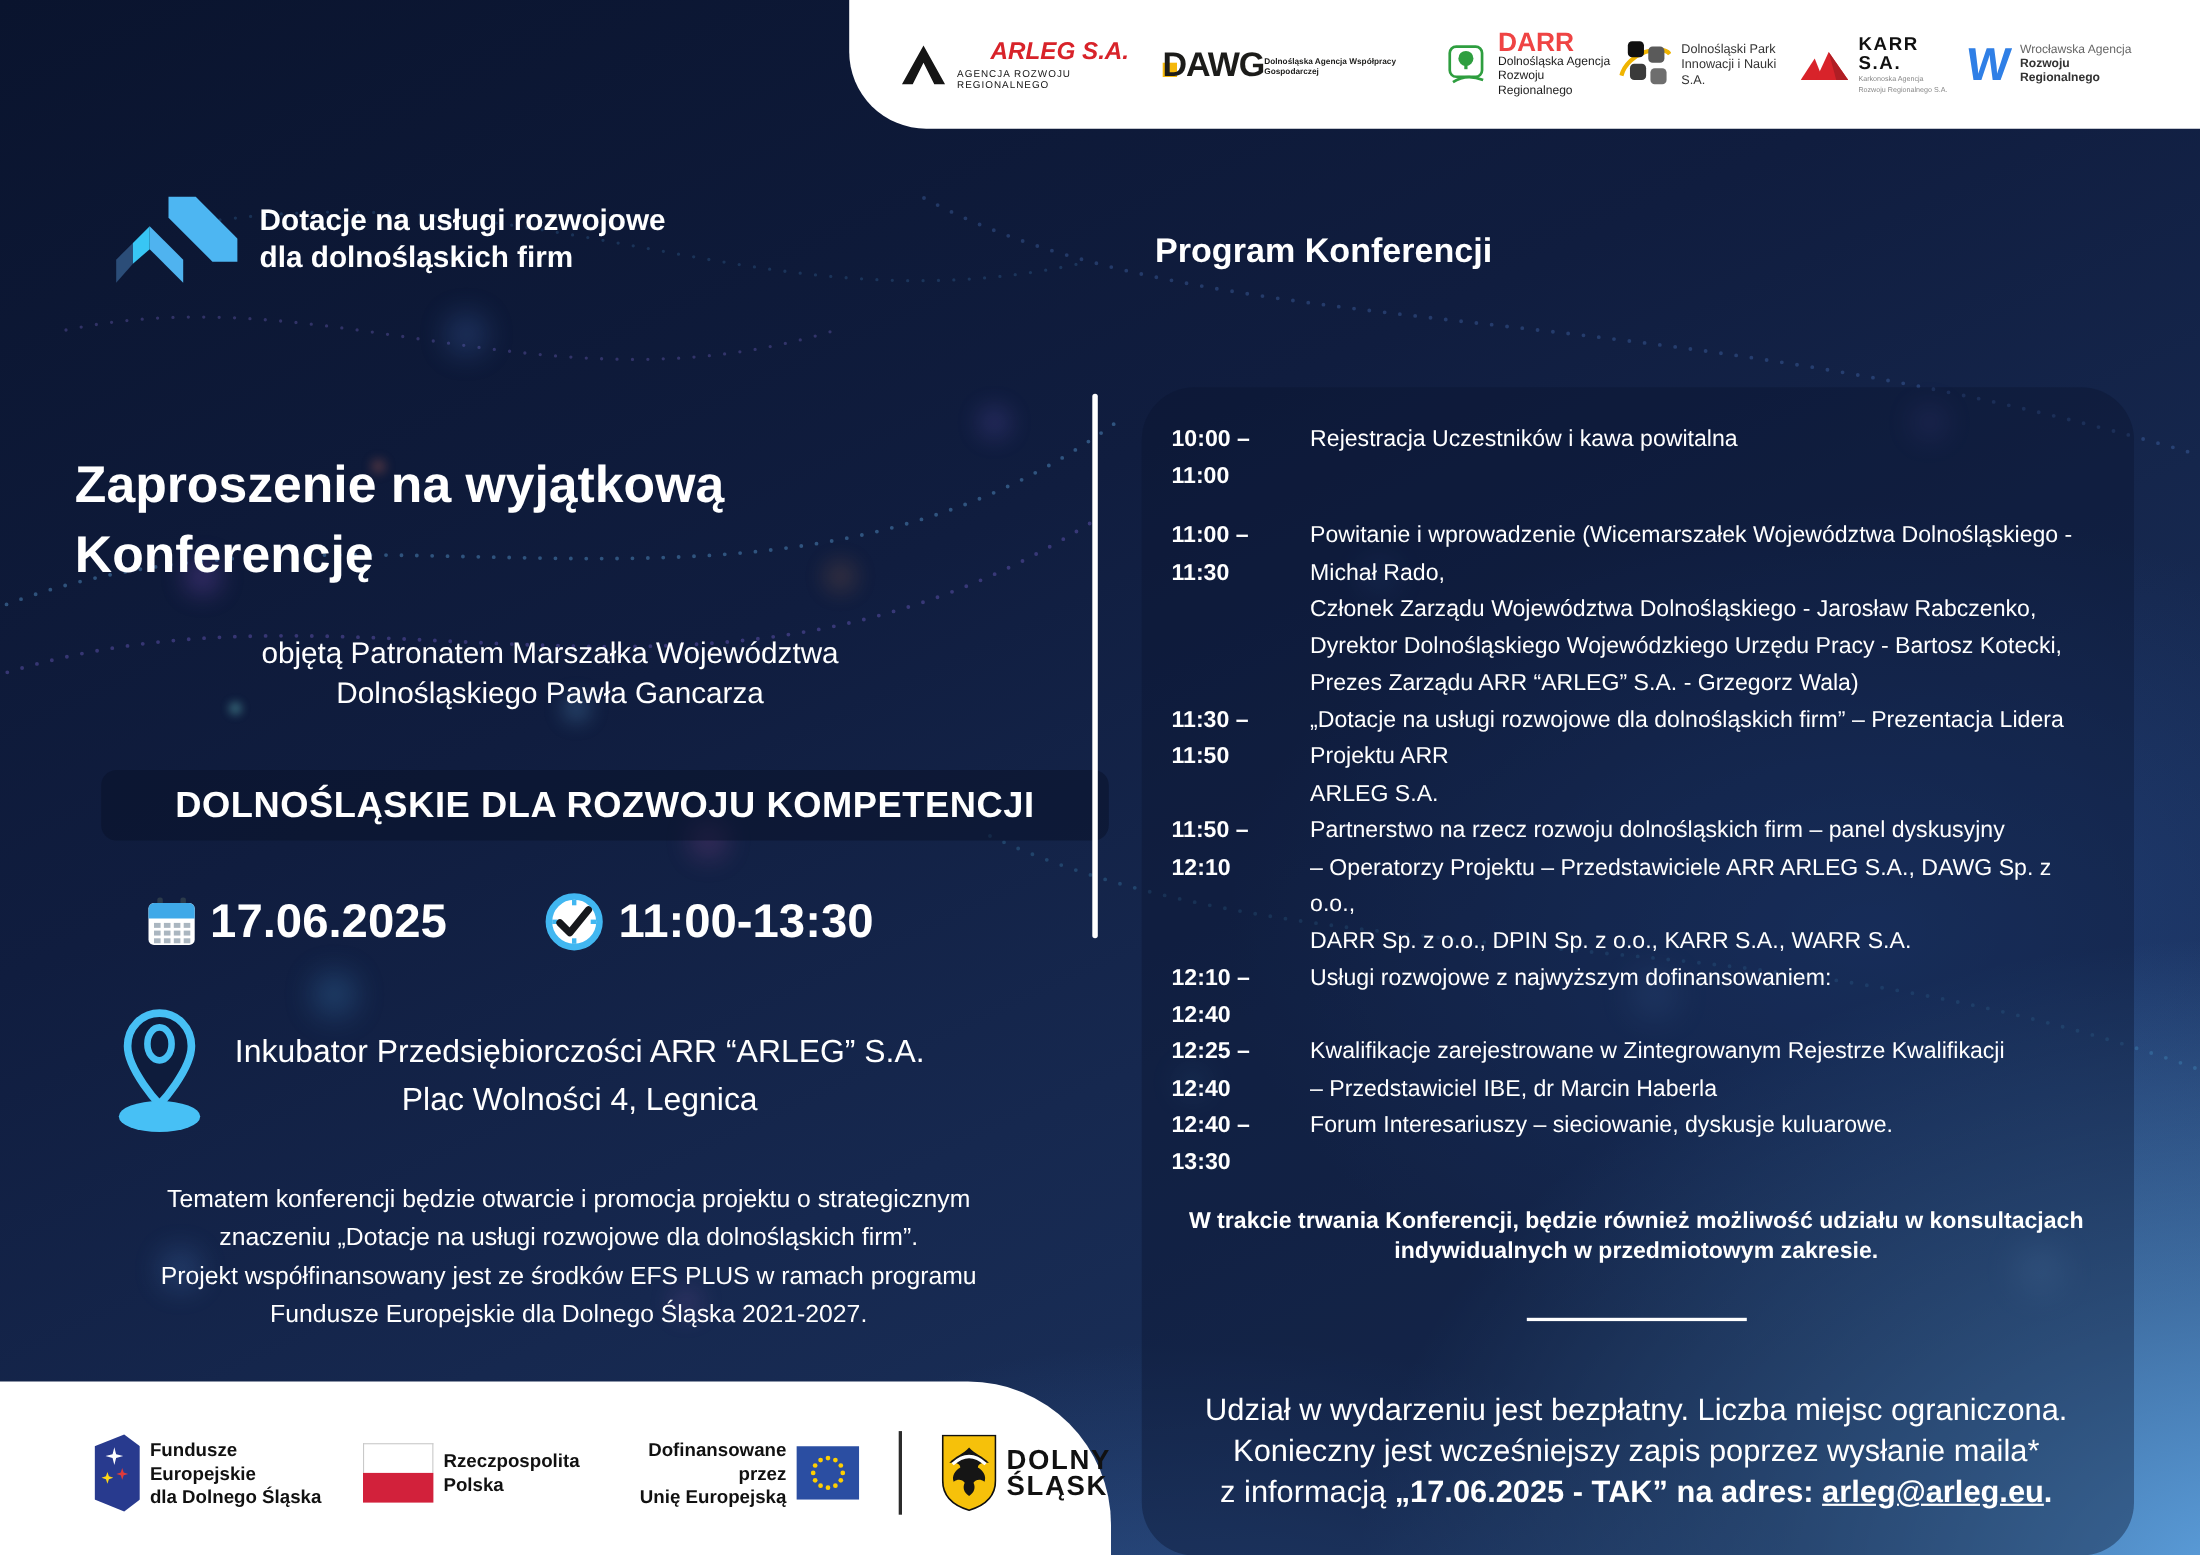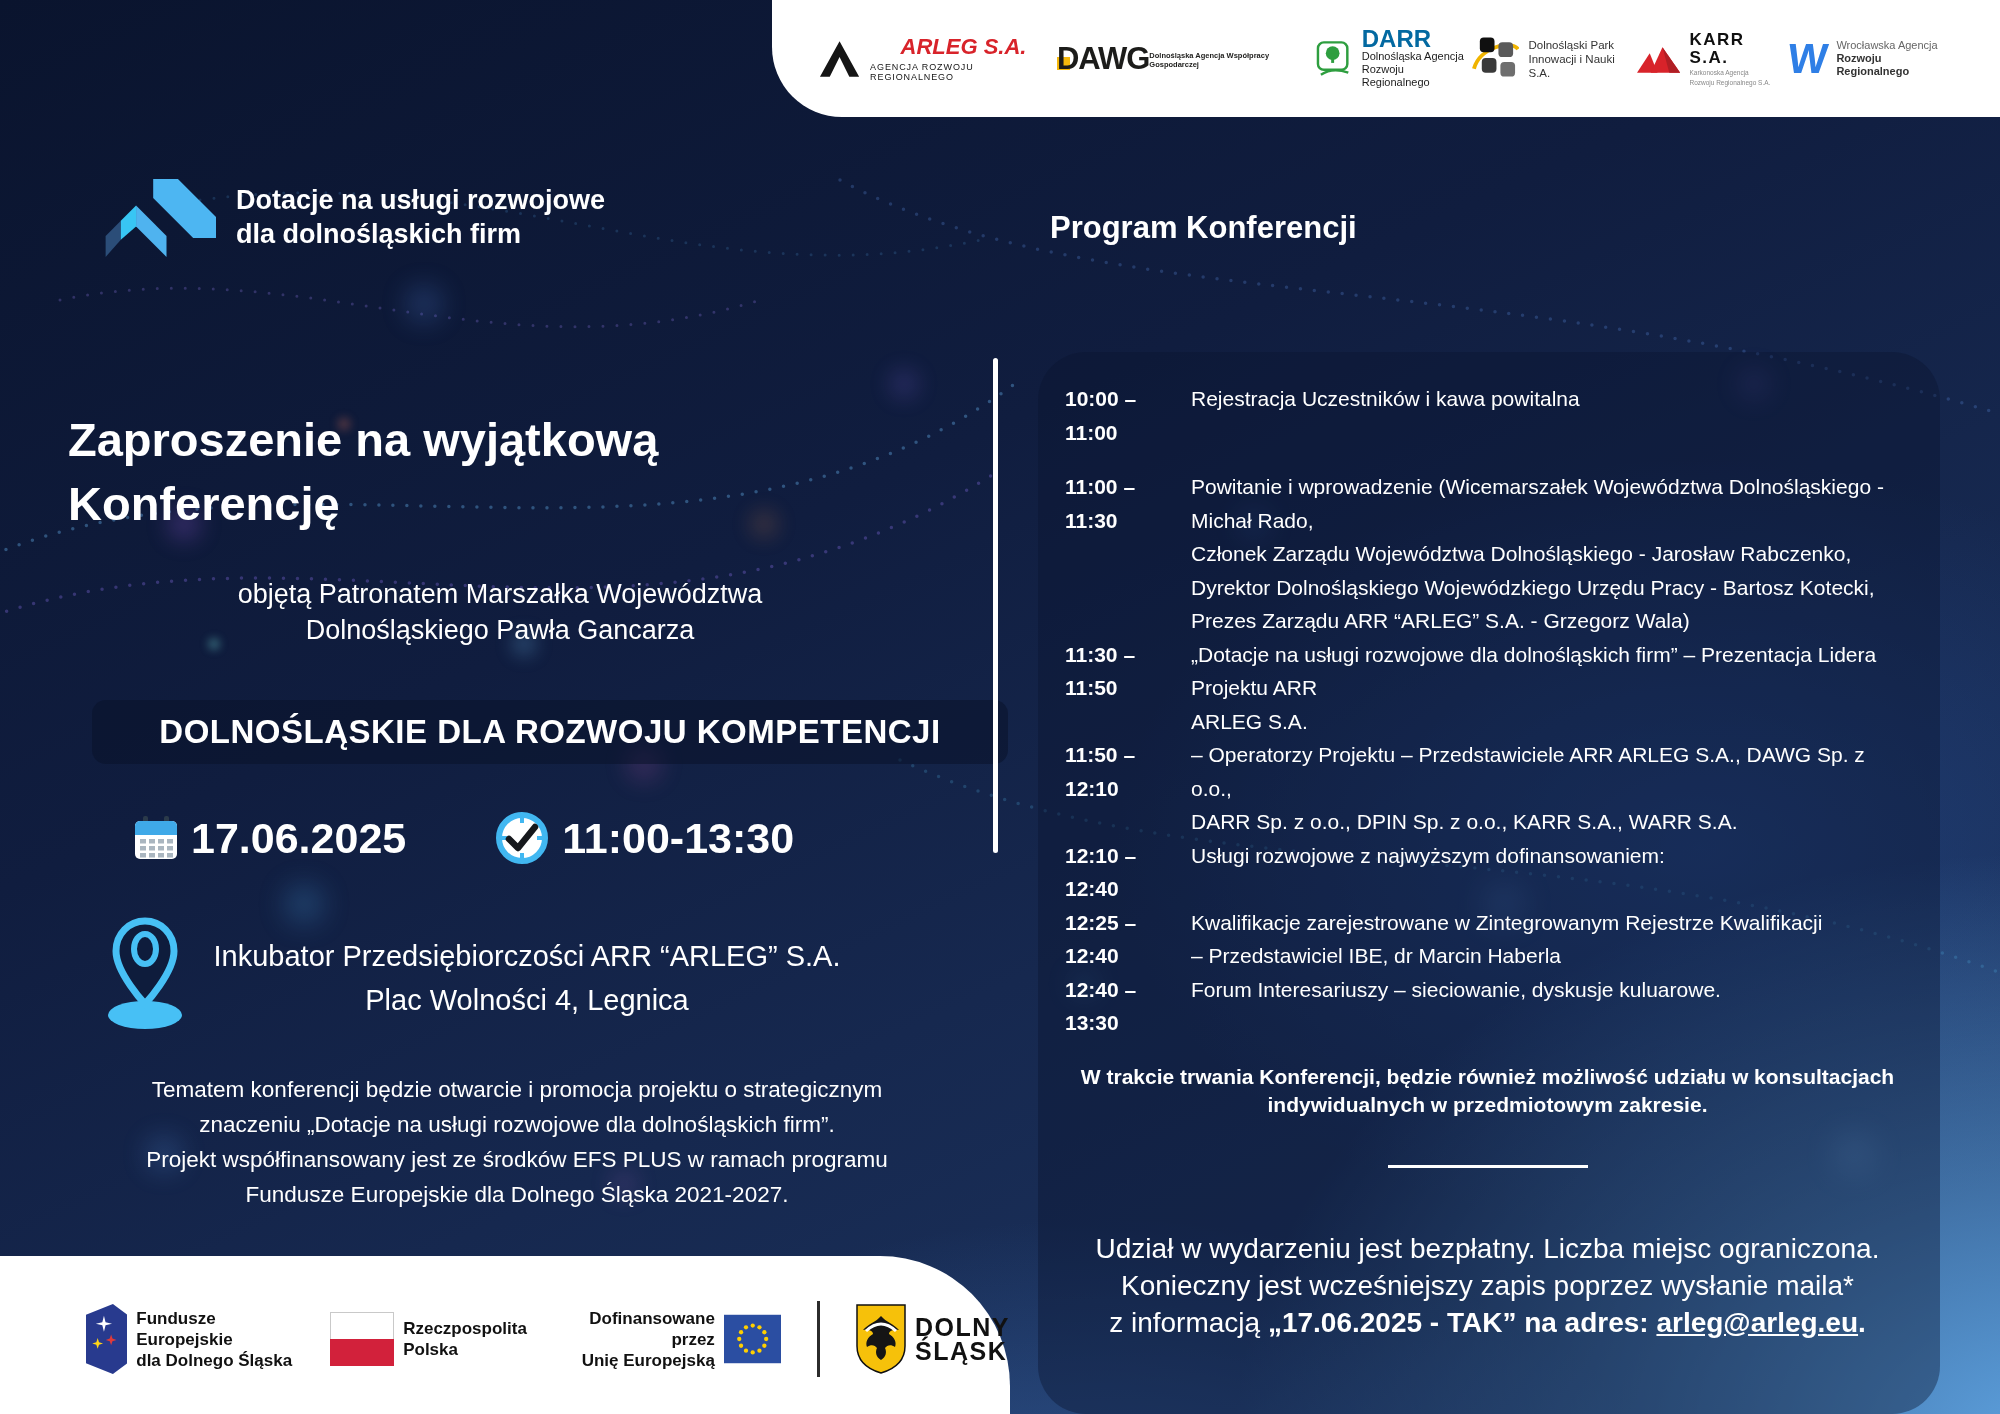--- a/index.html
+++ b/index.html
@@ -28,21 +28,21 @@
     padding:0 46px 0 46px;box-sizing:border-box;color:#1c1c1c;}
   .lg{display:flex;align-items:center;gap:9px}
   .arleg-col{display:flex;flex-direction:column;align-items:center}
   .arleg-name{color:#d8232a;font-style:italic;font-weight:bold;font-size:22px;line-height:22px}
   .arleg-sub{font-size:9px;letter-spacing:.9px;font-weight:normal;color:#151515;margin-top:4px}
   .dawg-col{display:flex;flex-direction:row;align-items:center}
   .dawg-mark{position:relative;font-weight:bold;font-size:31px;letter-spacing:-1px;line-height:30px;color:#1c1c1a}
   .dawg-mark::before{content:"";position:absolute;left:0;bottom:4px;width:13px;height:13px;background:#f5b80c}
   .dawg-mark span{position:relative}
   .dawg-sub{font-size:7.5px;font-weight:bold;color:#1c1c1a;margin-top:3px}
-  .darr-name{color:#0369a1;font-size:24px;font-weight:bold;line-height:22px}
+  .darr-name{color:#ef4444;font-size:24px;font-weight:bold;line-height:22px}
   .darr-sub{font-size:11px;color:#1c1c1c;line-height:13px}
   .dpin-txt{font-size:11.5px;color:#333;line-height:14px}
   .karr-name{font-size:17px;font-weight:bold;letter-spacing:1.5px;color:#101010;line-height:18px}
   .karr-sub{font-size:6.5px;color:#888;line-height:7.5px;margin-top:2px}
   .warr-w{font-size:42px;font-weight:bold;color:#2f7fe6;transform:skewX(-6deg);line-height:40px}
   .warr-l1{font-size:11px;color:#666;line-height:13px}
   .warr-l2{font-size:11px;color:#333;font-weight:bold;line-height:13px}
   
   .brand{position:absolute;left:98px;top:172px;display:flex;align-items:center;gap:20px}
   .brand-txt{font-size:27px;font-weight:bold;line-height:34px}
@@ -263,20 +263,21 @@
     <div class="prow">
       <div class="t">11:30 – 11:50</div>
       <div class="d">
         <div>„Dotacje na usługi rozwojowe dla dolnośląskich firm” – Prezentacja Lidera Projektu ARR</div>
         <div>ARLEG S.A.</div>
       </div>
     </div>
     <div class="prow">
       <div class="t">11:50 – 12:10</div>
       <div class="d">
+        <div>Partnerstwo na rzecz rozwoju dolnośląskich firm – panel dyskusyjny</div>
         <div>– Operatorzy Projektu – Przedstawiciele ARR ARLEG S.A., DAWG Sp. z o.o.,</div>
         <div>DARR Sp. z o.o., DPIN Sp. z o.o., KARR S.A., WARR S.A.</div>
       </div>
     </div>
     <div class="prow">
       <div class="t">12:10 – 12:40</div>
       <div class="d">
         <div>Usługi rozwojowe z najwyższym dofinansowaniem:</div>
       </div>
     </div>

